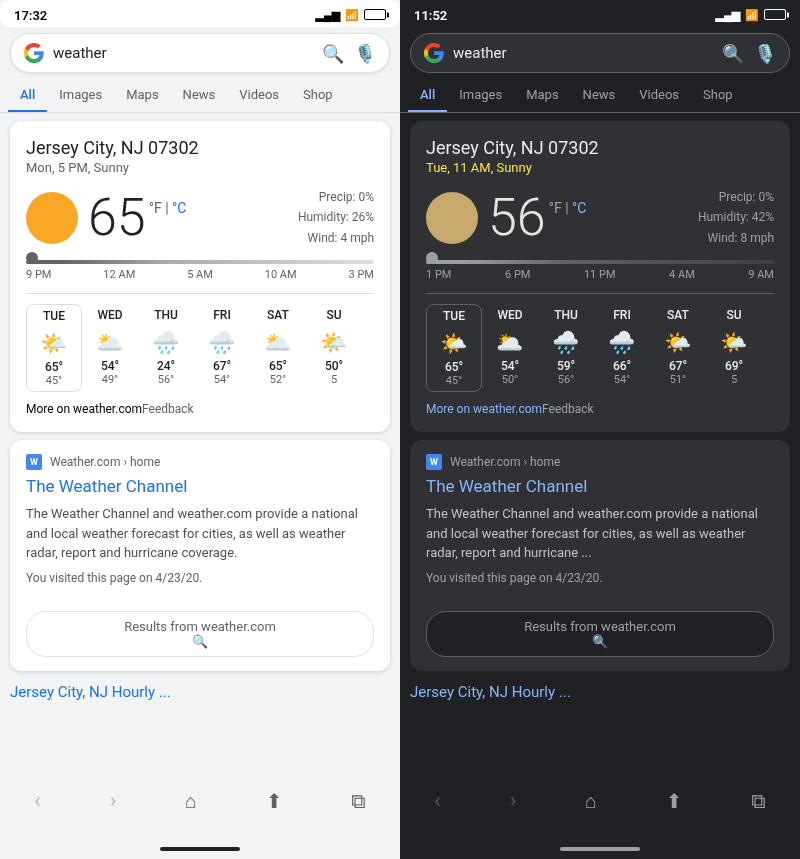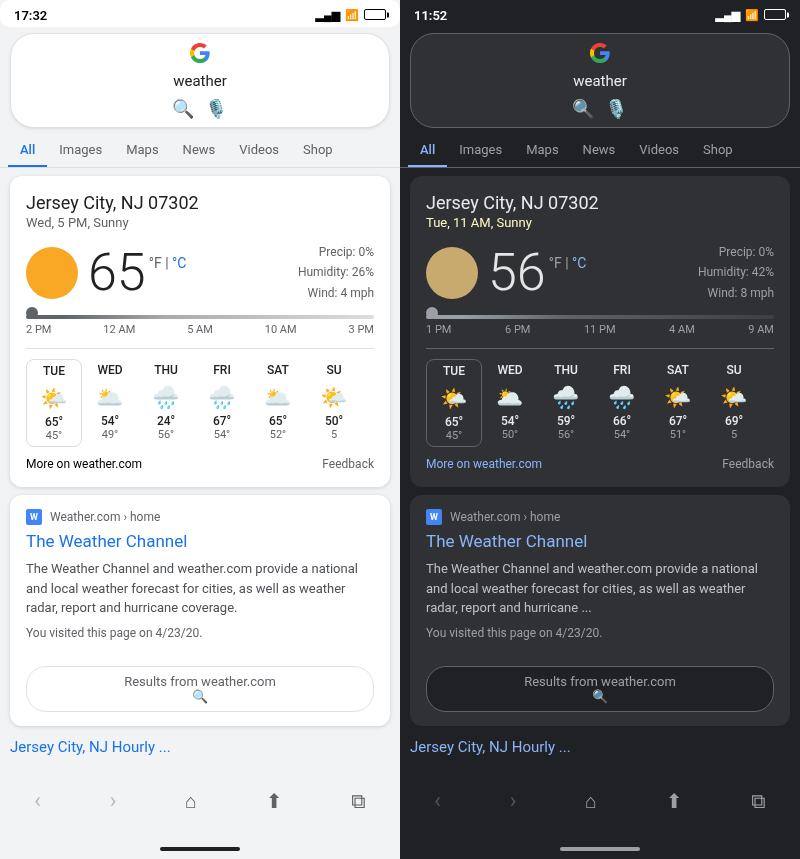--- a/index.html
+++ b/index.html
@@ -44,21 +44,20 @@
 
     
     .search-bar {
       display: flex;
       align-items: center;
       margin: 6px 10px;
       padding: 8px 12px;
       border-radius: 24px;
       gap: 8px;
       border: 1px solid #dfe1e5;
-      flex-direction: column;
     }
     .search-bar.light { background: #fff; box-shadow: 0 1px 3px rgba(0,0,0,0.1); }
     .search-bar.dark { background: #303134; border-color: #5f6368; }
 
     .search-text {
       flex: 1;
       font-size: 15px;
     }
     .search-text.light { color: #202124; }
     .search-text.dark { color: #e8eaed; }
@@ -103,21 +102,21 @@
       margin-bottom: 2px;
     }
     .weather-location.light { color: #202124; }
     .weather-location.dark { color: #e8eaed; }
 
     .weather-subtitle {
       font-size: 13px;
       margin-bottom: 12px;
     }
     .weather-subtitle.light { color: #5f6368; }
-    .weather-subtitle.dark { color: #fef9c3; }
+    .weather-subtitle.dark { color: #fde047; }
 
     .weather-main {
       display: flex;
       align-items: center;
       justify-content: space-between;
       margin-bottom: 12px;
     }
 
     .weather-left { display: flex; gap: 10px; }
 
@@ -232,21 +231,20 @@
     .day-high.dark { color: #e8eaed; }
 
     .day-low {
       font-size: 11px;
     }
     .day-low.light { color: #5f6368; }
     .day-low.dark { color: #9aa0a6; }
 
     .weather-footer {
       display: flex;
-      justify-content: space-between;
       margin-top: 10px;
       font-size: 12px;
     }
     .feedback-link.light { color: #5f6368; }
     .feedback-link.dark { color: #9aa0a6; }
 
     
     .result-card {
       margin: 6px 10px;
       border-radius: 12px;
@@ -388,21 +386,21 @@
     <div class="tab light">Maps</div>
     <div class="tab light">News</div>
     <div class="tab light">Videos</div>
     <div class="tab light">Shop</div>
   </div>
 
   <div class="scroll-area">
 
     <div class="weather-card light">
       <div class="weather-location light">Jersey City, NJ 07302</div>
-      <div class="weather-subtitle light">Wed, 5 PM, Sunny</div>
+      <div class="weather-subtitle light">Mon, 5 PM, Sunny</div>
 
       <div class="weather-main">
         <div class="weather-left">
           <div class="sun-icon"></div>
           <div class="temp-display">
             <span class="temp-big light">65</span>
             <span class="temp-unit light">°F | <a>°C</a></span>
           </div>
         </div>
         <div class="weather-details light">
@@ -410,21 +408,21 @@
           <div>Humidity: 26%</div>
           <div>Wind: 4 mph</div>
         </div>
       </div>
 
       <div class="timeline">
         <div class="timeline-bar light">
           <div class="timeline-marker light"></div>
         </div>
         <div class="timeline-labels light">
-          <span>2 PM</span>
+          <span>9 PM</span>
           <span>12 AM</span>
           <span>5 AM</span>
           <span>10 AM</span>
           <span>3 PM</span>
         </div>
       </div>
 
       <div class="daily-forecast">
         <div class="day-item today light">
           <span class="day-name light">TUE</span>

